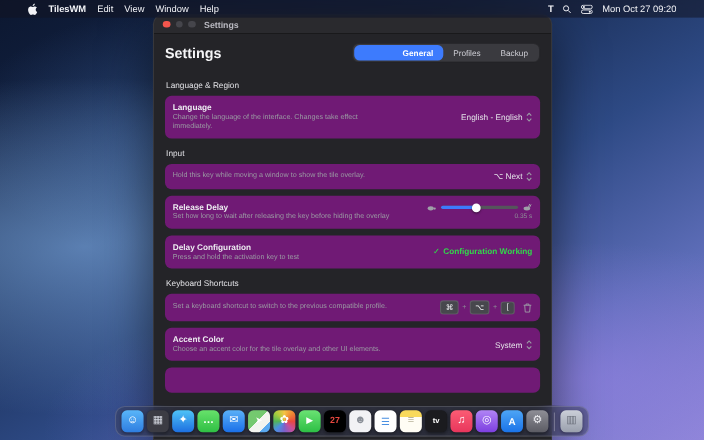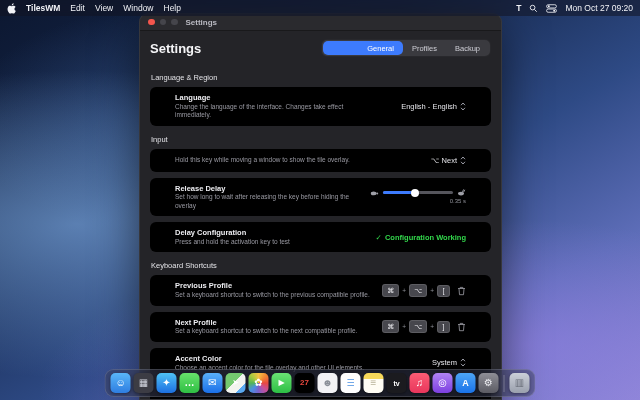--- a/index.html
+++ b/index.html
@@ -13,50 +13,50 @@
     background:
       radial-gradient(90% 62% at 12% 56%, rgba(145,195,255,.55), rgba(145,195,255,0) 62%),
       radial-gradient(55% 45% at 30% 30%, rgba(90,140,220,.35), transparent 65%),
       radial-gradient(70% 50% at 82% 86%, rgba(155,130,235,.50), rgba(155,130,235,0) 62%),
       radial-gradient(60% 45% at 45% 98%, rgba(120,110,220,.45), transparent 65%),
       linear-gradient(150deg,#0c1730 0%,#16294e 32%,#2e4a85 56%,#5d6db8 78%,#8d86d6 100%);
   }
   
   .menubar { position:absolute; top:0; left:0; right:0; height:16px;
     background:rgba(18,20,34,.55); backdrop-filter:blur(6px);
-    display:flex; align-items:center; padding:0 7px; color:#f2f3f7; font-size:8.5px; z-index:30; }
+    display:flex; align-items:center; padding:0 25px; color:#f2f3f7; font-size:8.5px; z-index:30; }
   .mb-left { display:flex; align-items:center; gap:10px; }
   .mb-left .app { font-weight:bold; }
   .mb-item { cursor:default; }
   .mb-right { margin-left:auto; display:flex; align-items:center; gap:8px; }
   .mb-glyph { font-weight:bold; font-size:8.5px; }
   .mb-clock { font-size:8.5px; }
   
   .window { position:absolute; left:139px; top:13px; width:363px; height:387px;
     background:#242428; border:1px solid rgba(255,255,255,.09); border-radius:9px 9px 0 0;
     box-shadow:0 18px 45px rgba(0,0,0,.55); z-index:20; overflow:hidden; }
   .titlebar { height:17px; display:flex; align-items:center; gap:5px; padding:0 8px;
     background:rgba(255,255,255,.03); border-bottom:1px solid rgba(0,0,0,.4); }
   .dot { width:6.5px; height:6.5px; border-radius:50%; }
   .dot.red { background:#f4564d; }
   .dot.dim { background:#45454b; }
   .tb-title { font-size:8px; font-weight:bold; color:#b9b9c1; margin-left:3px; }
   .win-header { display:flex; align-items:center; justify-content:space-between; padding:8px 10px 7px; }
   .win-title { font-size:13px; font-weight:bold; color:#f5f5f7; }
   .segmented { display:flex; background:#3a3a3f; border-radius:6px; padding:1px; border:1px solid rgba(0,0,0,.3); }
   .seg { font-size:7.5px; padding:2.5px 9px; border-radius:5px; color:#cfcfd6; cursor:default; }
-  .seg.active { color:#fff; font-weight:normal;padding-left:44px; }
+  .seg.active { color:#fff; font-weight:bold;padding-left:44px; }
   .content { padding:0 10px 8px; }
   .sec-title { font-size:7.5px; font-weight:normal; color:#e2e2e6; margin:9px 1px 5px; }
-  .row { background:#000000; border-radius:6px; padding:6px 25px; margin-bottom:6px;
+  .row { background:#701a75; border-radius:6px; padding:6px 7px; margin-bottom:6px;
     display:flex; align-items:center; justify-content:space-between; gap:10px; min-height:23px; }
   .row-title { font-size:7.5px; font-weight:bold; color:#ededf1; line-height:1.3; }
   .row-sub { font-size:6.5px; color:#9a9aa3; line-height:1.3; max-width:205px; }
   
-  .dropdown { display:flex; align-items:center; gap:3px; cursor:default; flex:none;text-decoration:underline; }
+  .dropdown { display:flex; align-items:center; gap:3px; cursor:default; flex:none; }
   .dd-value { font-size:7.5px; color:#e4e4e9; white-space:nowrap; }
   
   .sliderbox { display:flex; flex-direction:column; align-items:flex-end; gap:2px; flex:none; }
   .slider-line { display:flex; align-items:center; gap:4px; }
   .s-icon { color:#9fa0a8; display:flex; align-items:center; }
   .track { position:relative; width:70px; height:3px; background:#55555c; border-radius:2px; }
   .fill { position:absolute; left:0; top:0; height:100%; background:#3d7bfd; border-radius:2px; }
   .thumb { position:absolute; top:50%; width:8px; height:8px; background:#fdfdfe; border-radius:50%;
     transform:translate(-50%,-50%); box-shadow:0 1px 2px rgba(0,0,0,.5); }
   .s-value { font-size:6px; color:#8e8f97; }
@@ -198,55 +198,36 @@
       </div>
       <div class="status-ok">
         <span class="ok-check">✓</span>
         <span class="ok-label">Configuration Working</span>
       </div>
     </div>
 
     <div class="sec-title">Keyboard Shortcuts</div>
     <div class="row">
       <div>
-        <div class="row-title">Previous Profile</div>
         <div class="row-sub">Set a keyboard shortcut to switch to the previous compatible profile.</div>
       </div>
       <div class="shortcut">
         <span class="keycap">⌘</span>
         <span class="plus">+</span>
         <span class="keycap">⌥</span>
         <span class="plus">+</span>
         <span class="keycap">[</span>
         <button class="trash">
           <svg width="9" height="10" viewBox="0 0 9 10">
               <path d="M1 2.5h7M3.2 2.5V1.4h2.6v1.1M2 2.5l.5 6.2h4l.5-6.2" fill="none" stroke="#9fa0a8" stroke-width="0.8"></path>
             </svg>
         </button>
       </div>
     </div>
 
-    <div class="row">
-      <div>
-        <div class="row-title">Next Profile</div>
-        <div class="row-sub">Set a keyboard shortcut to switch to the next compatible profile.</div>
-      </div>
-      <div class="shortcut">
-        <span class="keycap">⌘</span>
-        <span class="plus">+</span>
-        <span class="keycap">⌥</span>
-        <span class="plus">+</span>
-        <span class="keycap">]</span>
-        <button class="trash">
-          <svg width="9" height="10" viewBox="0 0 9 10">
-              <path d="M1 2.5h7M3.2 2.5V1.4h2.6v1.1M2 2.5l.5 6.2h4l.5-6.2" fill="none" stroke="#9fa0a8" stroke-width="0.8"></path>
-            </svg>
-        </button>
-      </div>
-    </div>
 
     <div class="row">
       <div>
         <div class="row-title">Accent Color</div>
         <div class="row-sub">Choose an accent color for the tile overlay and other UI elements.</div>
       </div>
       <div class="dropdown">
         <span class="dd-value">System</span>
         <svg width="6" height="9" viewBox="0 0 6 9">
             <path d="M1 3.2 3 1l2 2.2M1 5.8 3 8l2-2.2" fill="none" stroke="#9b9ca6" stroke-width="1"></path>

